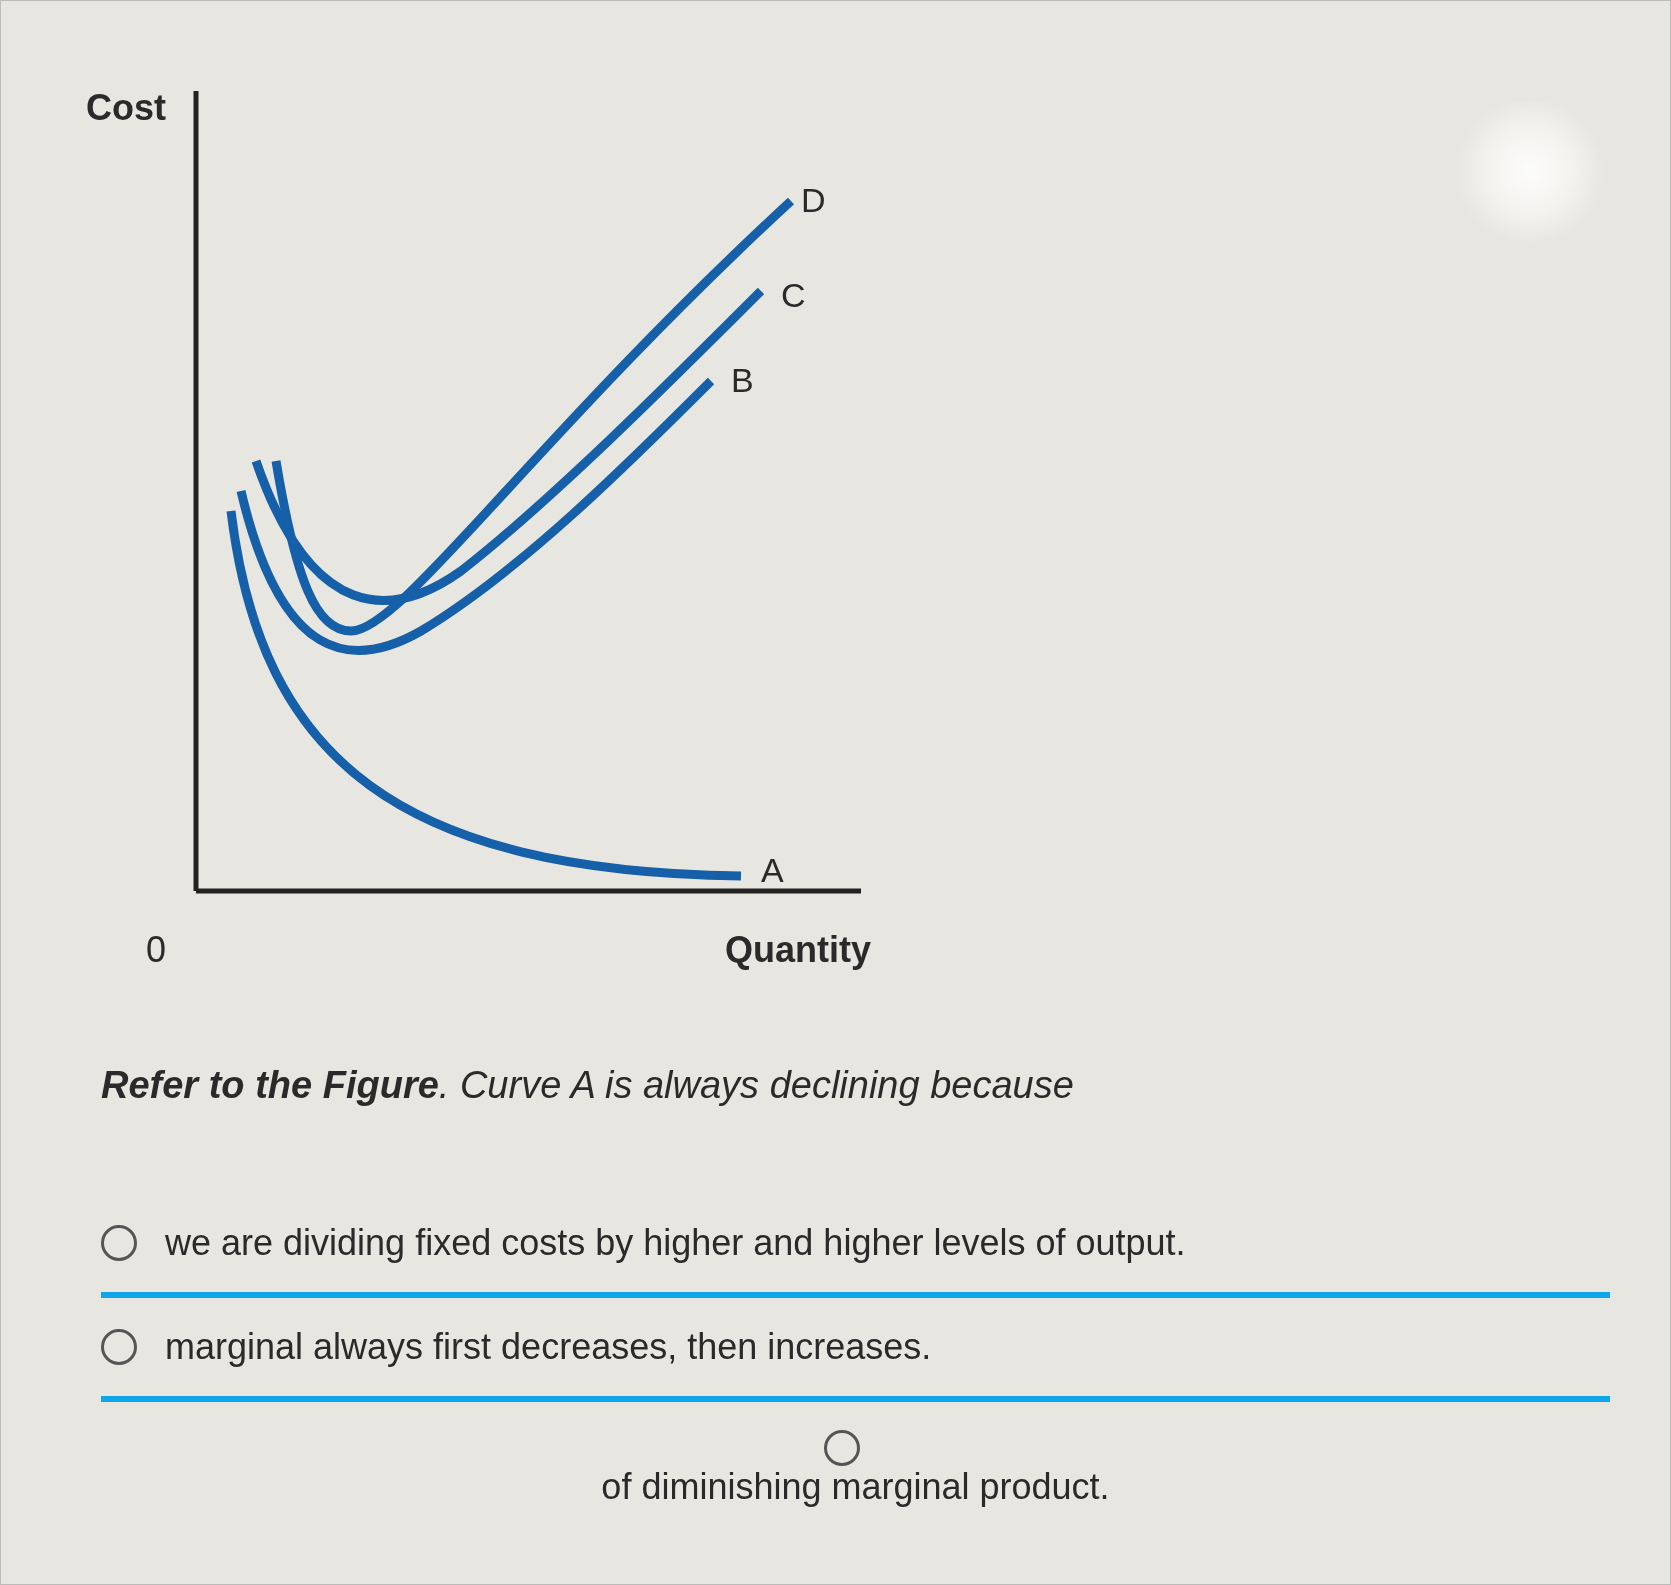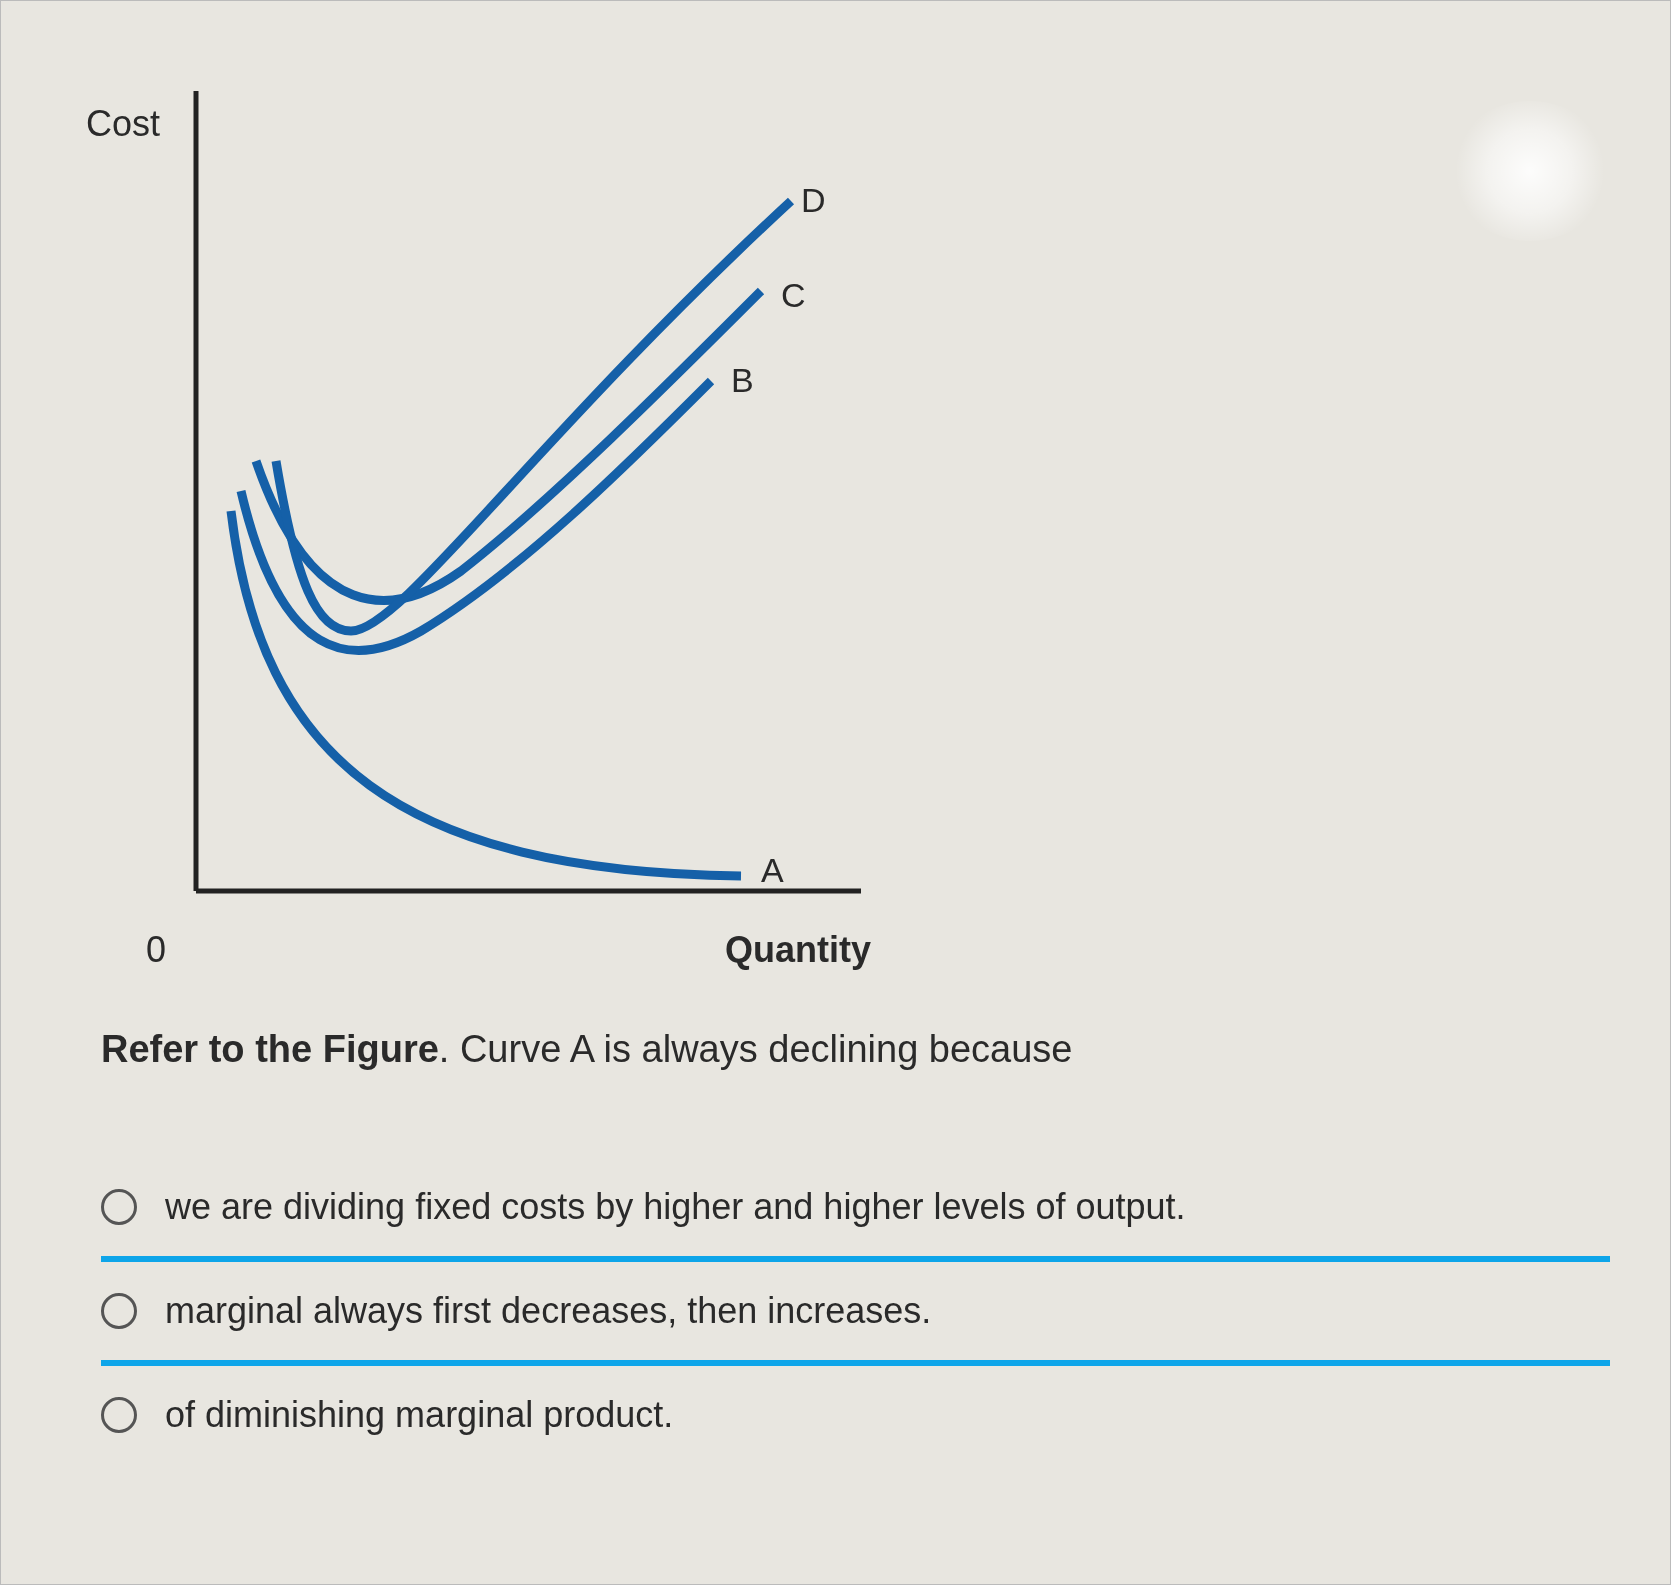--- a/index.html
+++ b/index.html
@@ -20,22 +20,22 @@
   }
   .chart-area {
     position: relative;
     width: 850px;
     height: 900px;
     margin-left: 40px;
   }
   .y-label {
     position: absolute;
     left: -15px;
-    top: 42px;
-    font-weight: normal;
+    top: 26px;
+    font-weight: bold;
     font-size: 36px;
   }
   .origin-label {
     position: absolute;
     left: 45px;
     bottom: -10px;
     font-size: 36px;
   }
   .x-label {
     position: absolute;
@@ -48,42 +48,44 @@
     position: absolute;
     font-size: 34px;
     font-weight: 500;
   }
   svg.axes, svg.curves {
     position: absolute;
     left: 0;
     top: 0;
   }
   .question-text {
-    margin-top: 60px;
+    margin-top: 96px;
     font-size: 38px;
     line-height: 1.5;
     padding-left: 40px;
+    font-style: italic;
   }
   .question-text .bold {
     font-weight: bold;
   }
   .options {
     margin-top: 80px;
     padding-left: 40px;
   }
   .option-row {
     display: flex;
     align-items: center;
     border-bottom: 6px solid #0ea5e9;
     padding: 28px 0;
     font-size: 36px;
     cursor: pointer;
   }
   .option-row:last-child {
     border-bottom: none;
+    flex-direction: column;
   }
   .radio-circle {
     width: 30px;
     height: 30px;
     border: 3px solid #555;
     border-radius: 50%;
     margin-right: 28px;
     flex-shrink: 0;
   }
   .glare {

